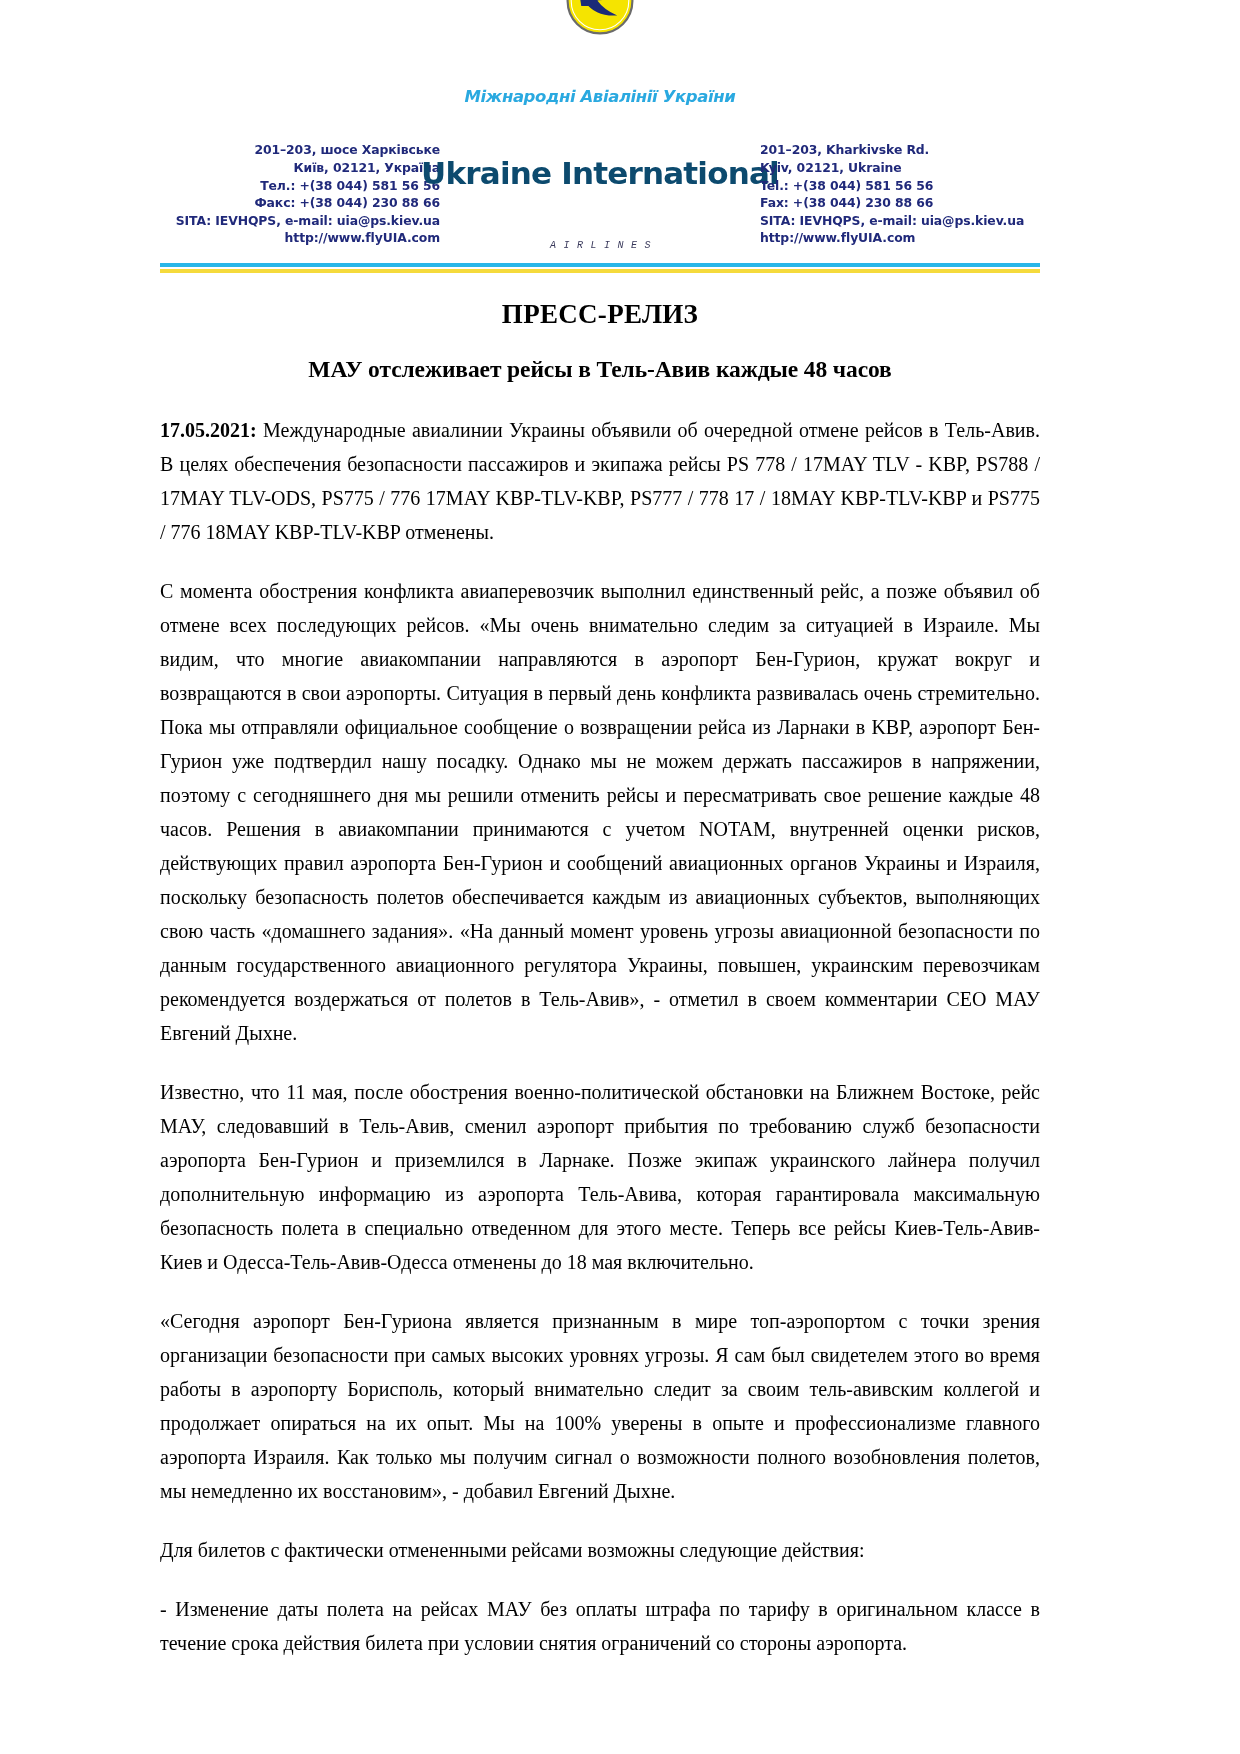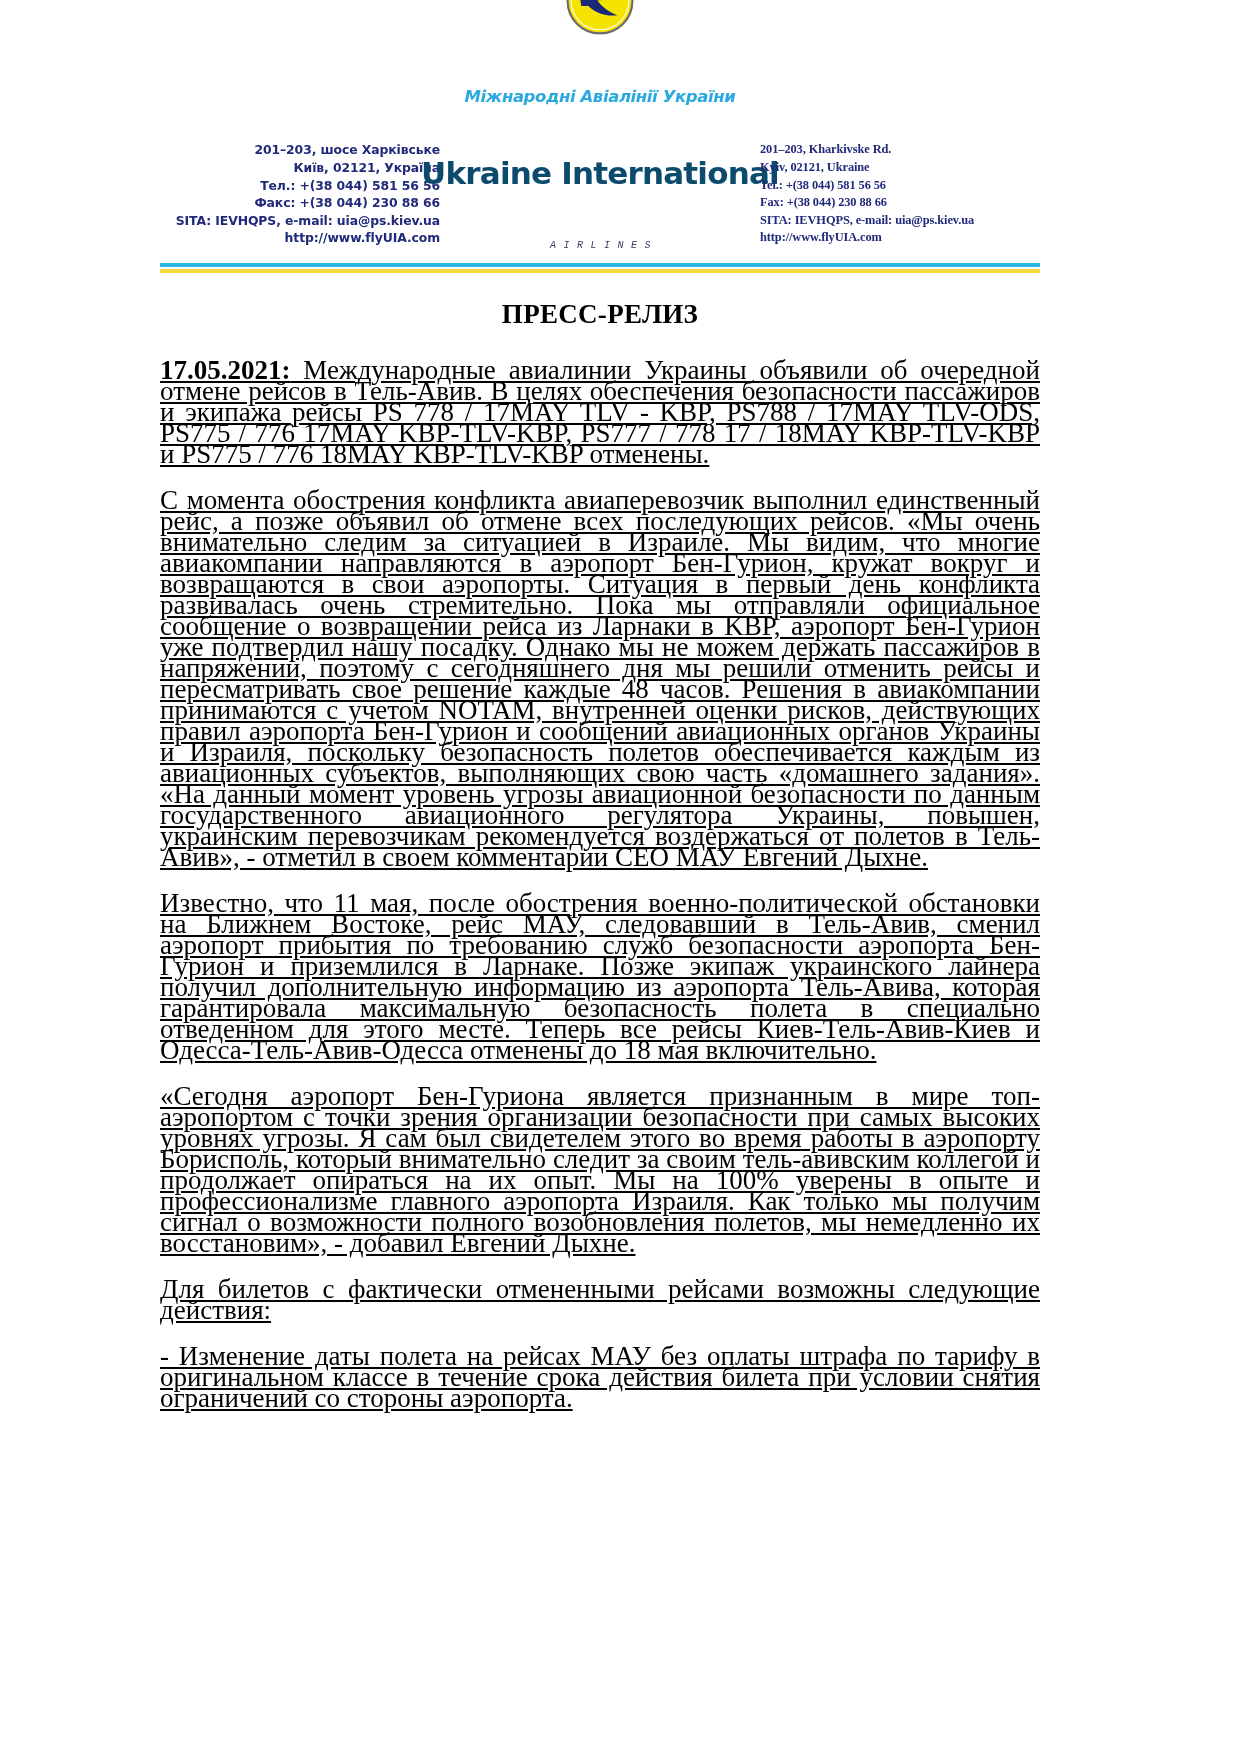--- a/index.html
+++ b/index.html
@@ -45,21 +45,20 @@
   }
   .addr-left {
     text-align: right;
     padding-bottom: 10px;
     width: 290px;
   }
   .addr-right {
     text-align: left;
     padding-bottom: 10px;
     width: 290px;
-    font-family: Liberation Serif, serif;
   }
   .addr .line { display: block; }
 
   
   .logo-block {
     width: 320px;
     display: flex;
     flex-direction: column;
     align-items: center;
     padding-bottom: 4px;
@@ -133,28 +132,27 @@
     letter-spacing: 0.3px;
   }
   h2.doc-subtitle {
     font-size: 23.5px;
     font-weight: bold;
     text-align: center;
     margin: 26px 0 0 0;
     letter-spacing: -0.1px;
   }
   p.para {
-    font-size: 27px;
-    line-height: 21px;
+    font-size: 20px;
+    line-height: 34px;
     text-align: justify;
     text-justify: inter-word;
     margin: 0;
     padding-top: 25px;
     hyphens: none;
-    text-decoration: underline;
   }
   p.para.lead {
     padding-top: 30px;
   }
   .b { font-weight: bold; }
 </style>
 </head>
 <body>
 
 <div class="page">
@@ -199,20 +197,21 @@
   <div class="rules">
     <div class="rule-blue"></div>
     <div class="rule-gap"></div>
     <div class="rule-yellow"></div>
   </div>
 
   <div class="content">
 
     <h1 class="doc-title">ПРЕСС-РЕЛИЗ</h1>
 
+    <h2 class="doc-subtitle">МАУ отслеживает рейсы в Тель-Авив каждые 48 часов</h2>
 
     <p class="para lead">
       <span class="b">17.05.2021:</span><span> Международные авиалинии Украины объявили об очередной отмене рейсов в Тель-Авив. В целях обеспечения безопасности пассажиров и экипажа рейсы PS 778 / 17MAY TLV - KBP, PS788 / 17MAY TLV-ODS, PS775 / 776 17MAY KBP-TLV-KBP, PS777 / 778 17 / 18MAY KBP-TLV-KBP и PS775 / 776 18MAY KBP-TLV-KBP отменены.</span>
     </p>
 
     <p class="para">С момента обострения конфликта авиаперевозчик выполнил единственный рейс, а позже объявил об отмене всех последующих рейсов. «Мы очень внимательно следим за ситуацией в Израиле. Мы видим, что многие авиакомпании направляются в аэропорт Бен-Гурион, кружат вокруг и возвращаются в свои аэропорты. Ситуация в первый день конфликта развивалась очень стремительно. Пока мы отправляли официальное сообщение о возвращении рейса из Ларнаки в KBP, аэропорт Бен-Гурион уже подтвердил нашу посадку. Однако мы не можем держать пассажиров в напряжении, поэтому с сегодняшнего дня мы решили отменить рейсы и пересматривать свое решение каждые 48 часов. Решения в авиакомпании принимаются с учетом NOTAM, внутренней оценки рисков, действующих правил аэропорта Бен-Гурион и сообщений авиационных органов Украины и Израиля, поскольку безопасность полетов обеспечивается каждым из авиационных субъектов, выполняющих свою часть «домашнего задания». «На данный момент уровень угрозы авиационной безопасности по данным государственного авиационного регулятора Украины, повышен, украинским перевозчикам рекомендуется воздержаться от полетов в Тель-Авив», - отметил в своем комментарии СЕО МАУ Евгений Дыхне.</p>
     <p class="para">Известно, что 11 мая, после обострения военно-политической обстановки на Ближнем Востоке, рейс МАУ, следовавший в Тель-Авив, сменил аэропорт прибытия по требованию служб безопасности аэропорта Бен-Гурион и приземлился в Ларнаке. Позже экипаж украинского лайнера получил дополнительную информацию из аэропорта Тель-Авива, которая гарантировала максимальную безопасность полета в специально отведенном для этого месте. Теперь все рейсы Киев-Тель-Авив-Киев и Одесса-Тель-Авив-Одесса отменены до 18 мая включительно.</p>
     <p class="para">«Сегодня аэропорт Бен-Гуриона является признанным в мире топ-аэропортом с точки зрения организации безопасности при самых высоких уровнях угрозы. Я сам был свидетелем этого во время работы в аэропорту Борисполь, который внимательно следит за своим тель-авивским коллегой и продолжает опираться на их опыт. Мы на 100% уверены в опыте и профессионализме главного аэропорта Израиля. Как только мы получим сигнал о возможности полного возобновления полетов, мы немедленно их восстановим», - добавил Евгений Дыхне.</p>
     <p class="para">Для билетов с фактически отмененными рейсами возможны следующие действия:</p>
     <p class="para">- Изменение даты полета на рейсах МАУ без оплаты штрафа по тарифу в оригинальном классе в течение срока действия билета при условии снятия ограничений со стороны аэропорта.</p>

